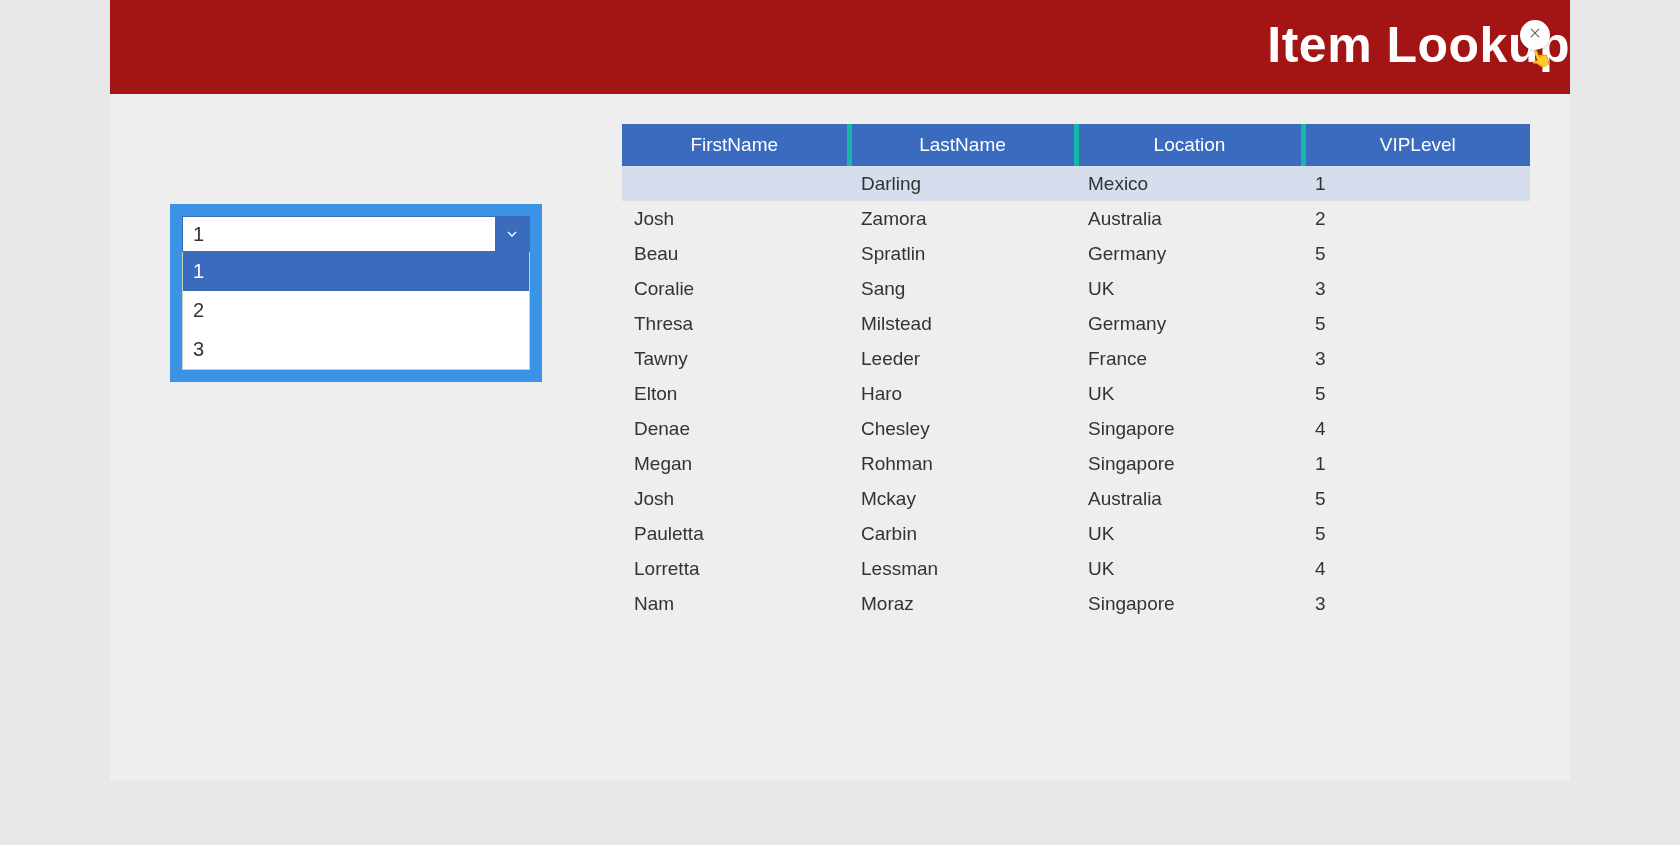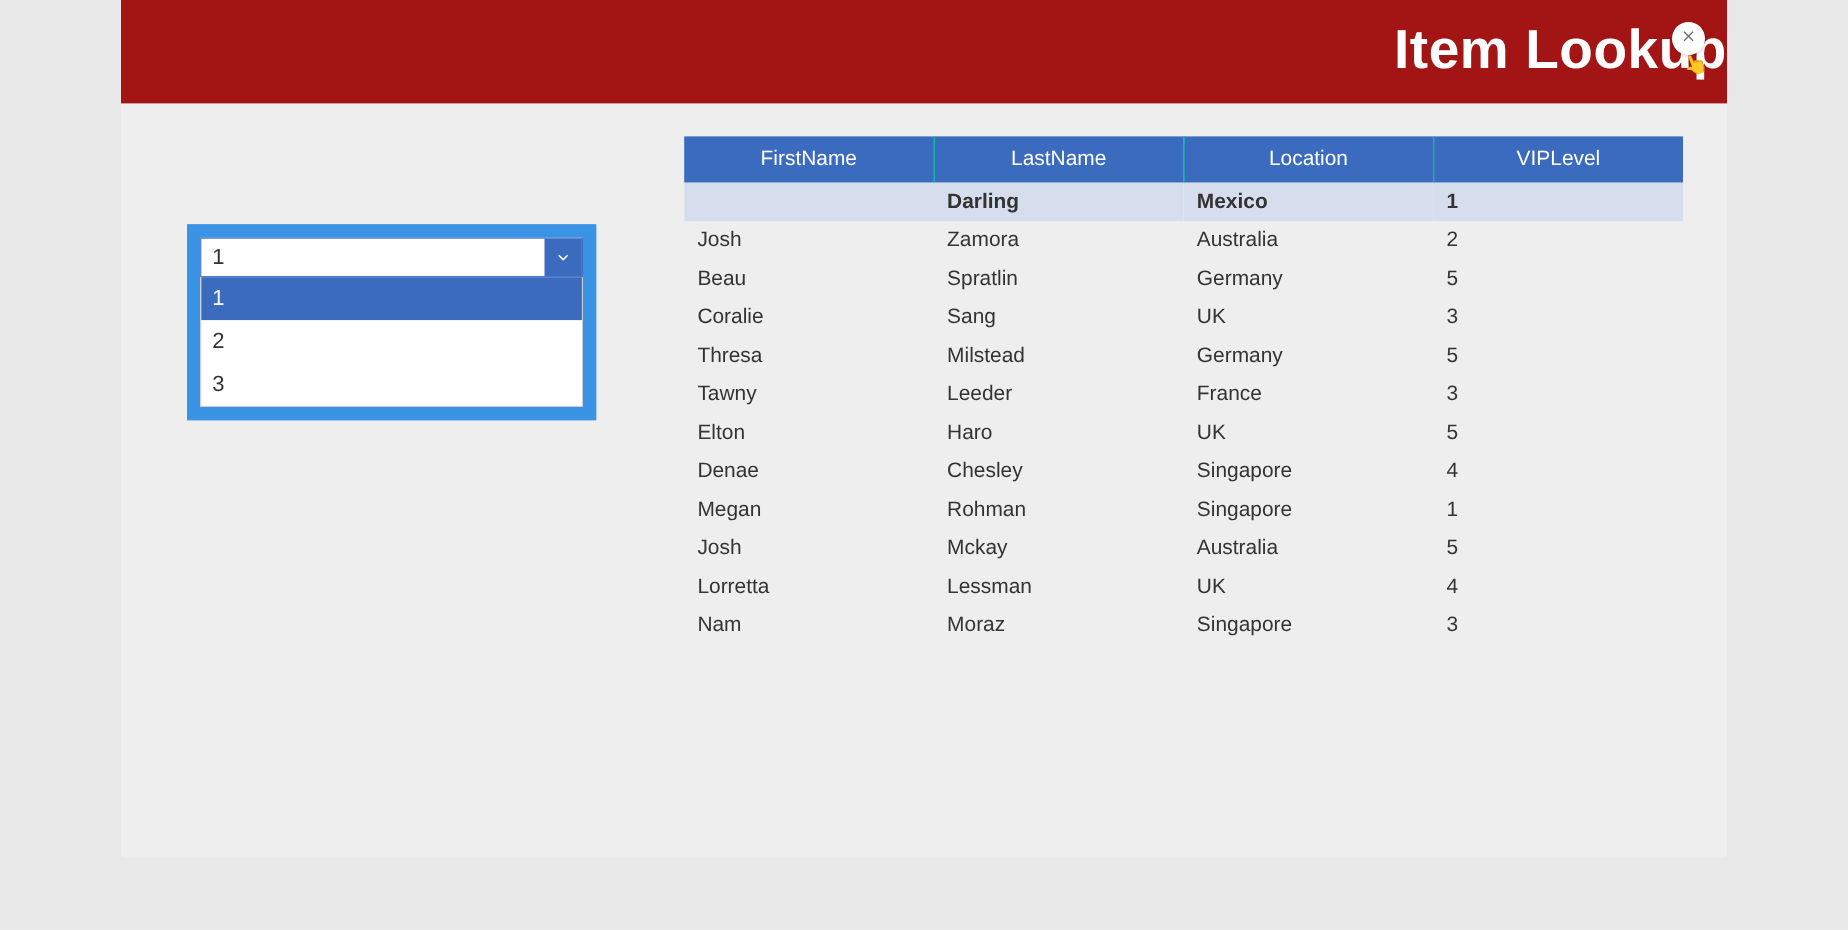--- a/index.html
+++ b/index.html
@@ -105,21 +105,21 @@
       border-collapse: collapse;
       table-layout: fixed;
     }
     .data-table thead th {
       background: #3a6bbf;
       color: #ffffff;
       font-weight: 400;
       font-size: 19px;
       padding: 10px 12px;
       text-align: center;
-      border-right: 1px solid #14b8a6;
+      border-right: 5px solid #14b8a6;
     }
     .data-table thead th:last-child {
       border-right: none;
     }
     .scroll-body {
       height: 550px;
       overflow-y: scroll;
     }
     .data-table-body {
       width: 100%;
@@ -129,21 +129,20 @@
     .data-table-body td {
       padding: 6px 12px;
       font-size: 19px;
       color: #333;
       text-align: left;
       border: none;
       height: 35px;
     }
     .data-table-body tr.row-selected td {
       background: #d6deee;
-      font-weight: bold;
     }
     .close-button {
       position: absolute;
       top: 20px;
       right: 20px;
       width: 30px;
       height: 30px;
       border-radius: 50%;
       background: #ffffff;
       display: flex;
@@ -279,20 +278,26 @@
                   <td>Singapore</td>
                   <td>1</td>
                 </tr>
                 <tr>
                   <td>Josh</td>
                   <td>Mckay</td>
                   <td>Australia</td>
                   <td>5</td>
                 </tr>
                 <tr>
+                  <td>Pauletta</td>
+                  <td>Carbin</td>
+                  <td>UK</td>
+                  <td>5</td>
+                </tr>
+                <tr>
                   <td>Lorretta</td>
                   <td>Lessman</td>
                   <td>UK</td>
                   <td>4</td>
                 </tr>
                 <tr>
                   <td>Nam</td>
                   <td>Moraz</td>
                   <td>Singapore</td>
                   <td>3</td>

